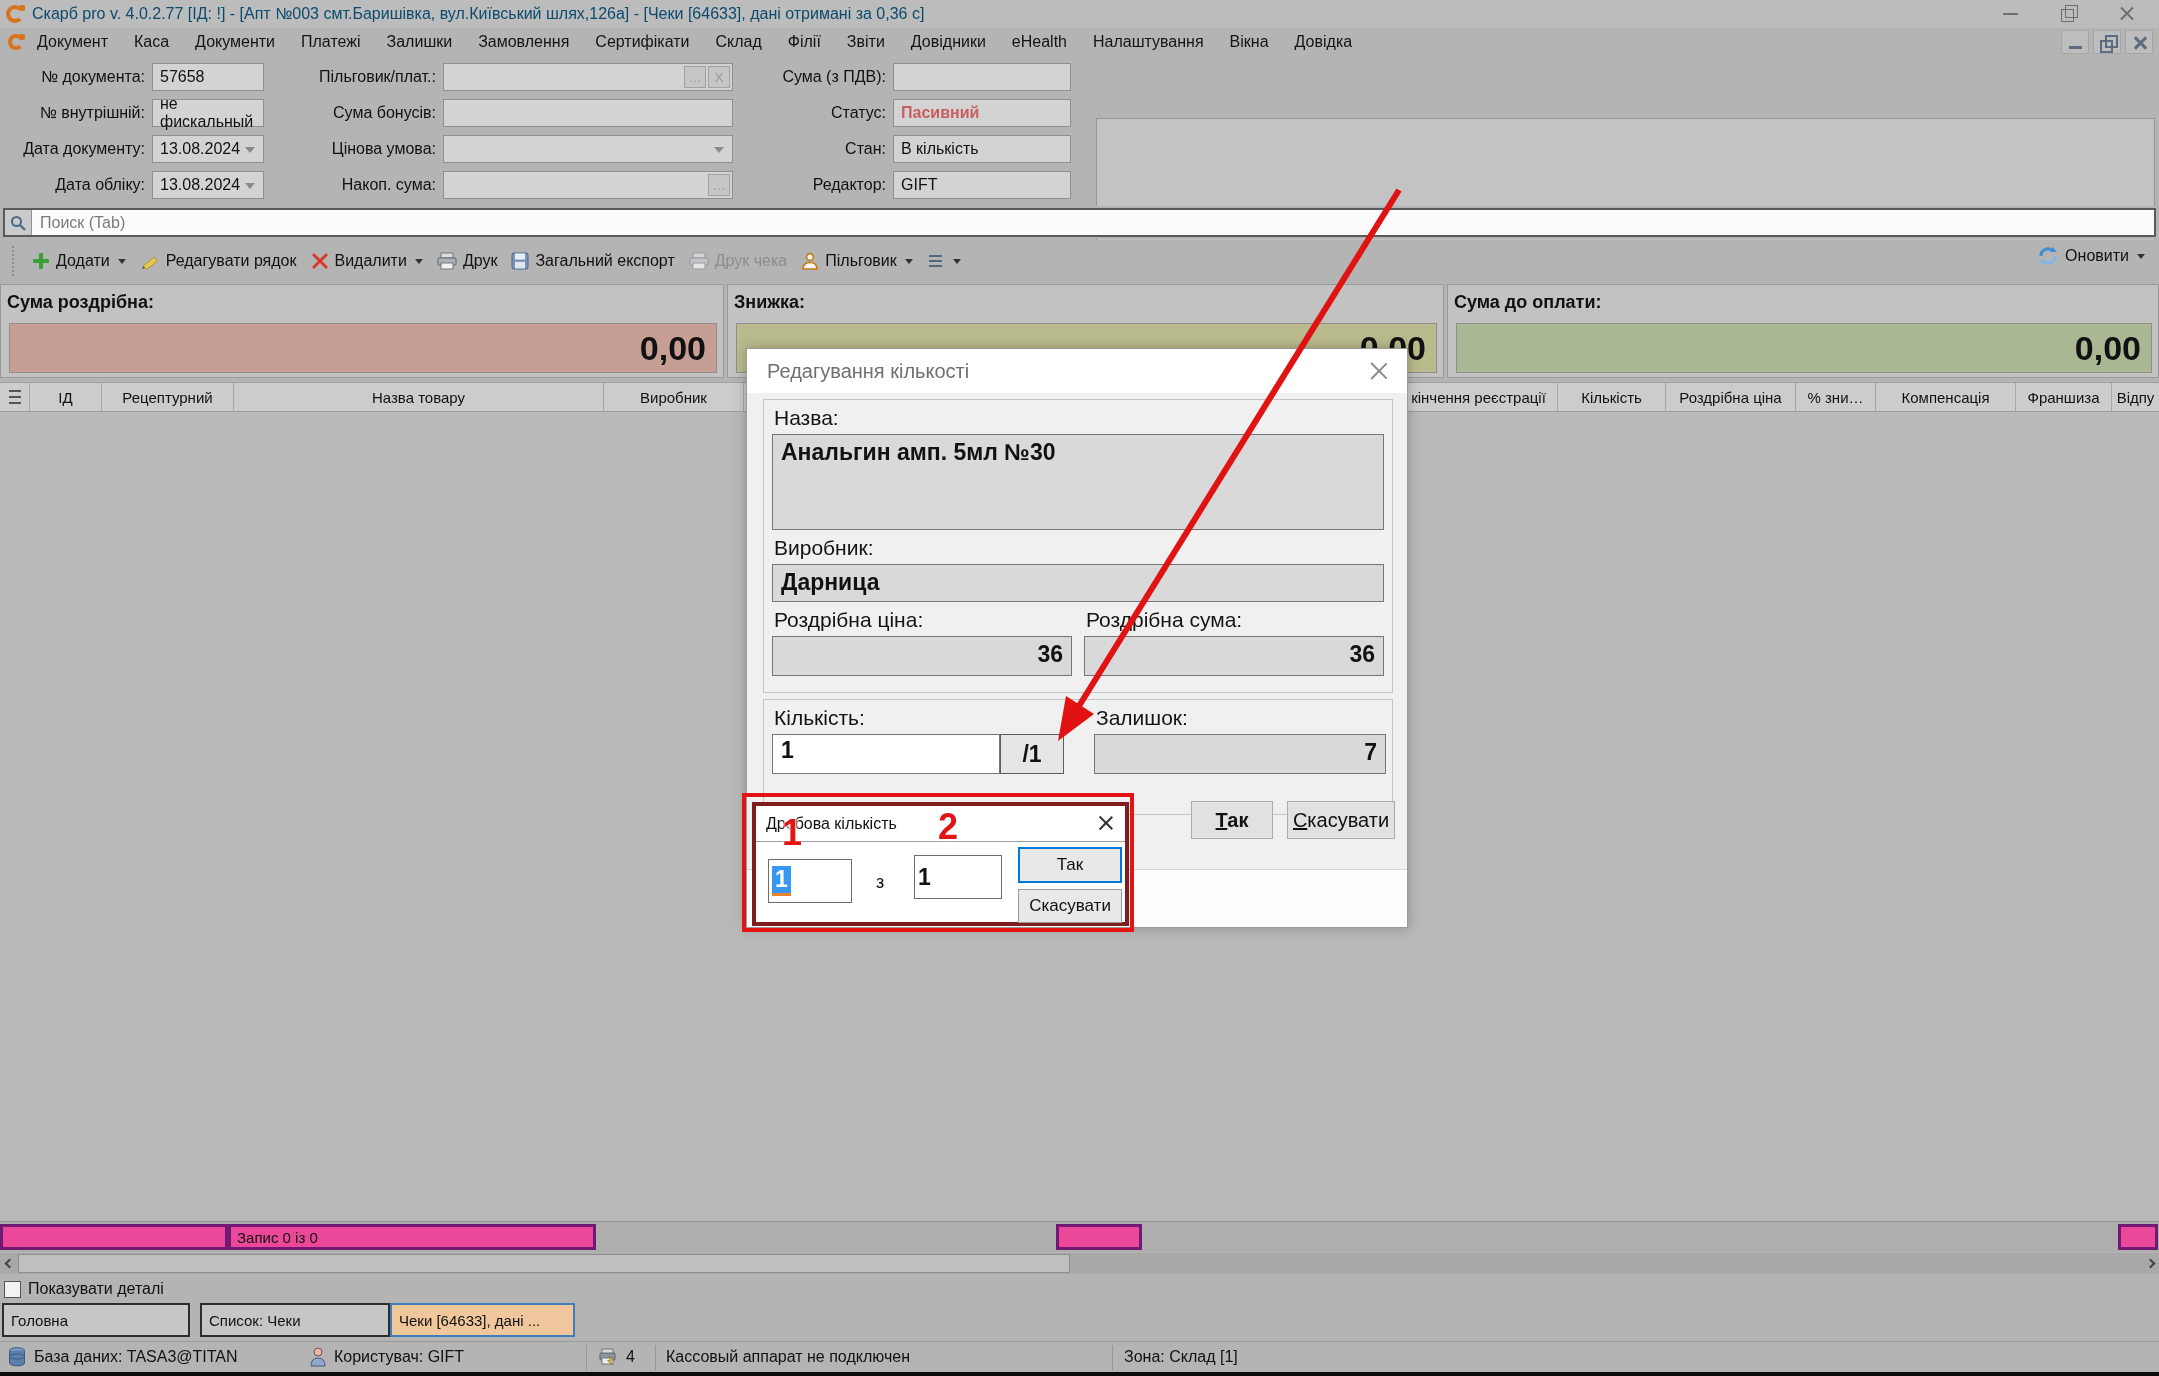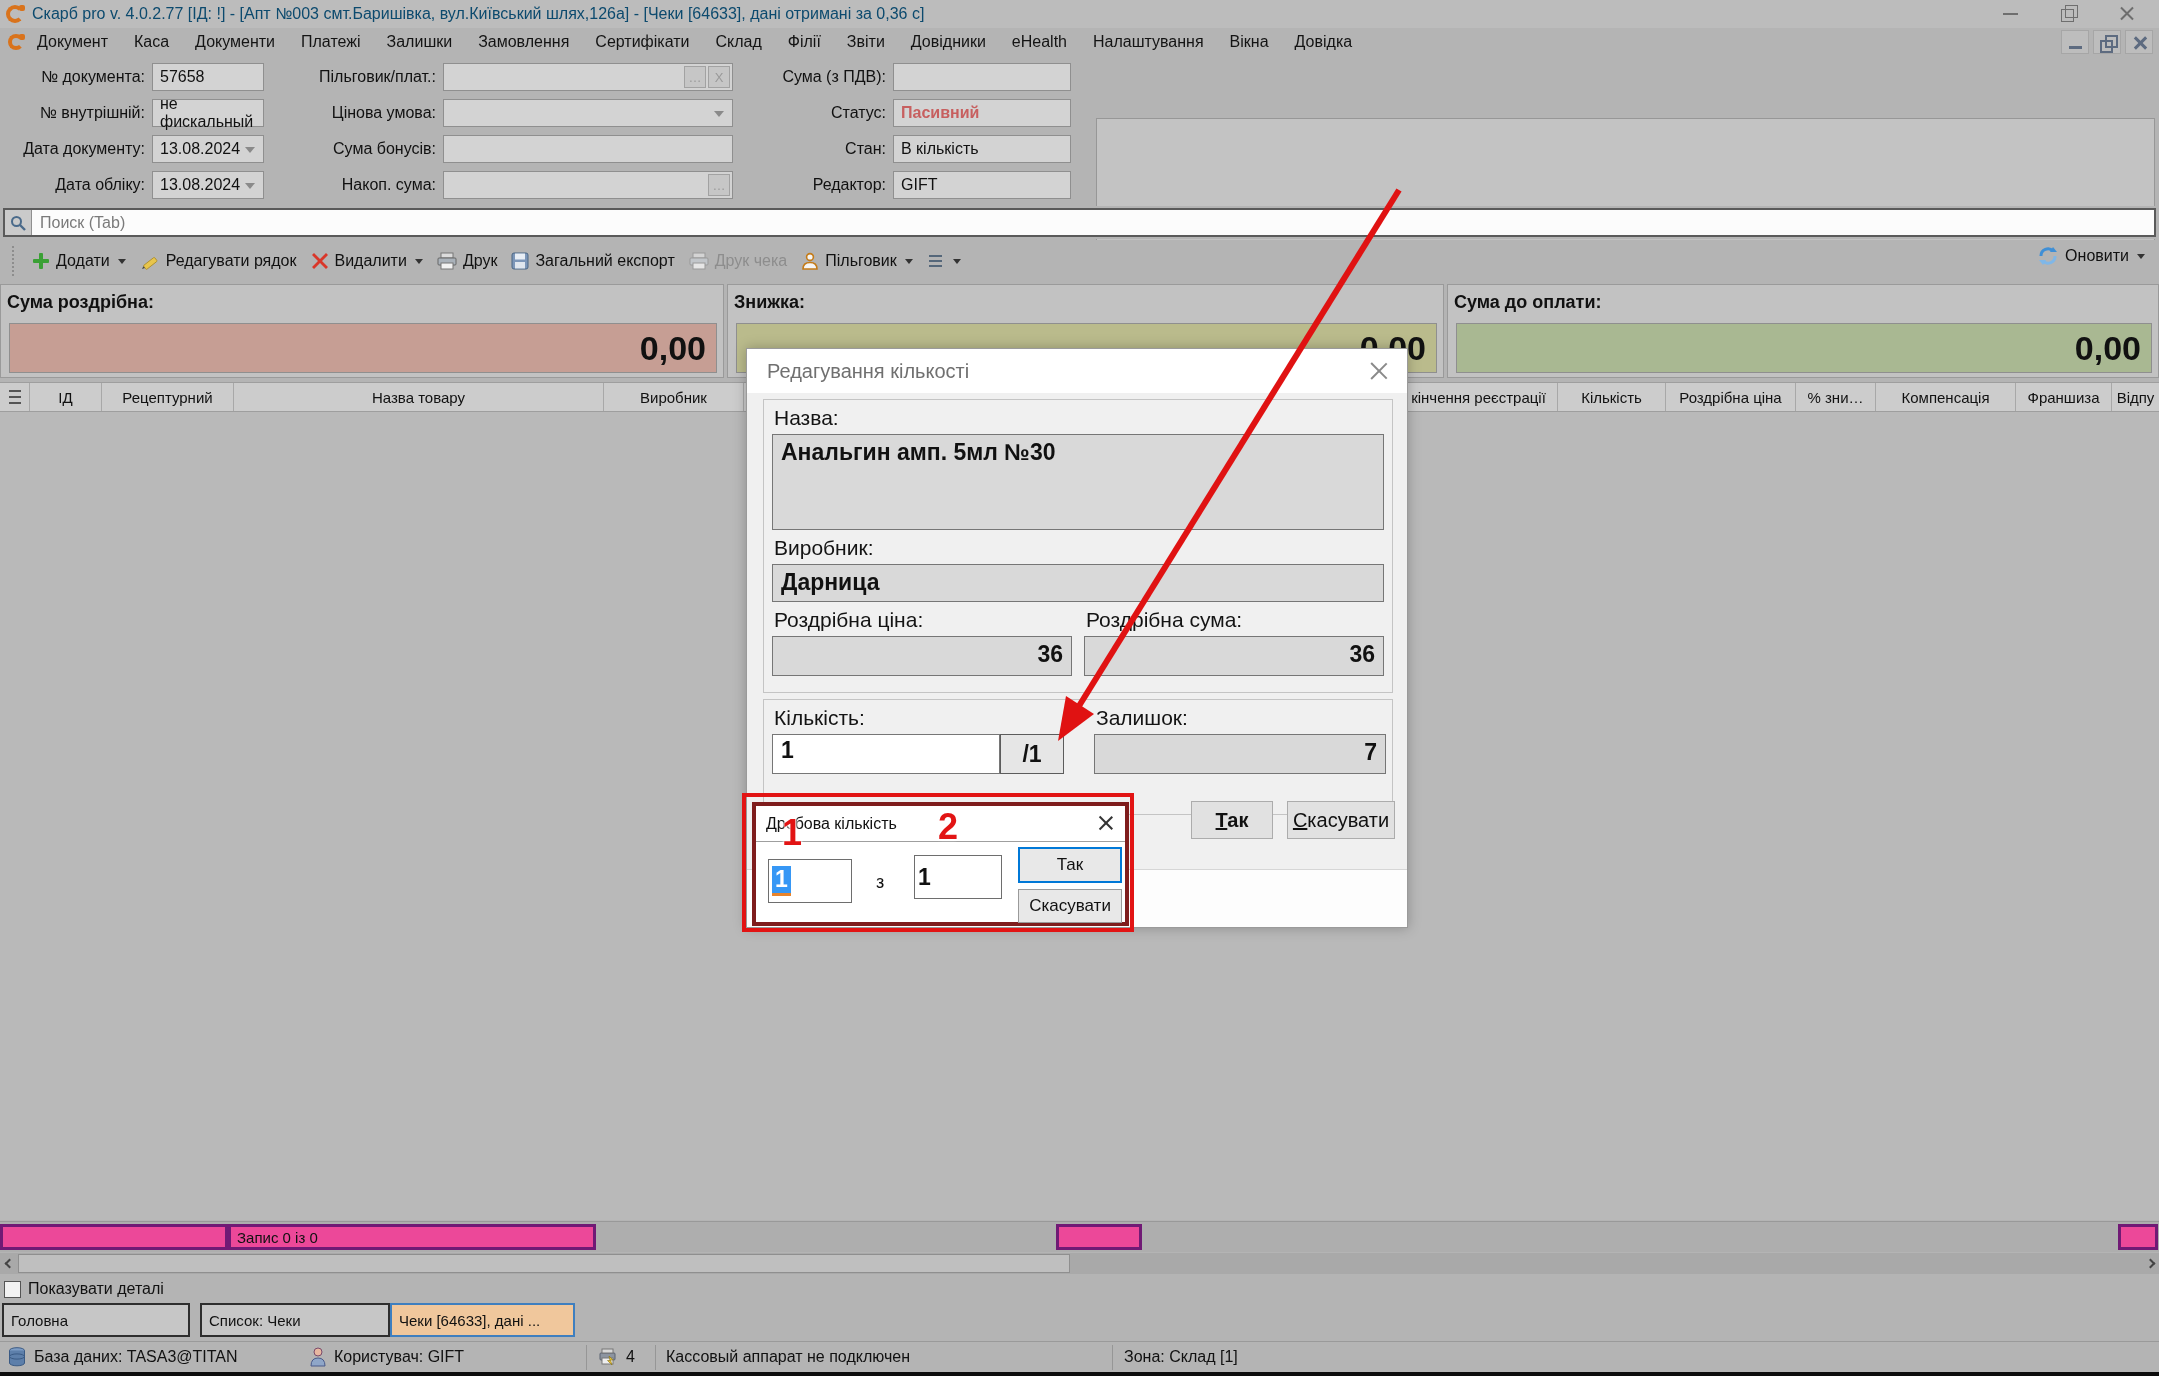--- a/index.html
+++ b/index.html
@@ -204,30 +204,30 @@
   <div class="f-col" style="left:270px;">
     <div class="f-row">
       <div class="f-label" style="width:173px;">Пільговик/плат.:</div>
       <div class="f-field" style="width:290px;">
         <span></span>
         <span class="side-btn" style="right:26px;">…</span>
         <span class="side-btn" style="right:2px;">X</span>
       </div>
     </div>
     <div class="f-row">
+      <div class="f-label" style="width:173px;">Сума бонусів:</div>
+      <div class="f-field" style="width:290px;">
+          <span></span>
+        </div>
+    </div>
+    <div class="f-row">
       <div class="f-label" style="width:173px;">Цінова умова:</div>
       <div class="f-field" style="width:290px;">
           <span></span>
           <span class="chev"></span>
-        </div>
-    </div>
-    <div class="f-row">
-      <div class="f-label" style="width:173px;">Сума бонусів:</div>
-      <div class="f-field" style="width:290px;">
-          <span></span>
         </div>
     </div>
     <div class="f-row">
       <div class="f-label" style="width:173px;">Накоп. сума:</div>
       <div class="f-field" style="width:290px;">
         <span></span>
         <span class="side-btn" style="right:2px;">…</span>
       </div>
     </div>
   </div>

